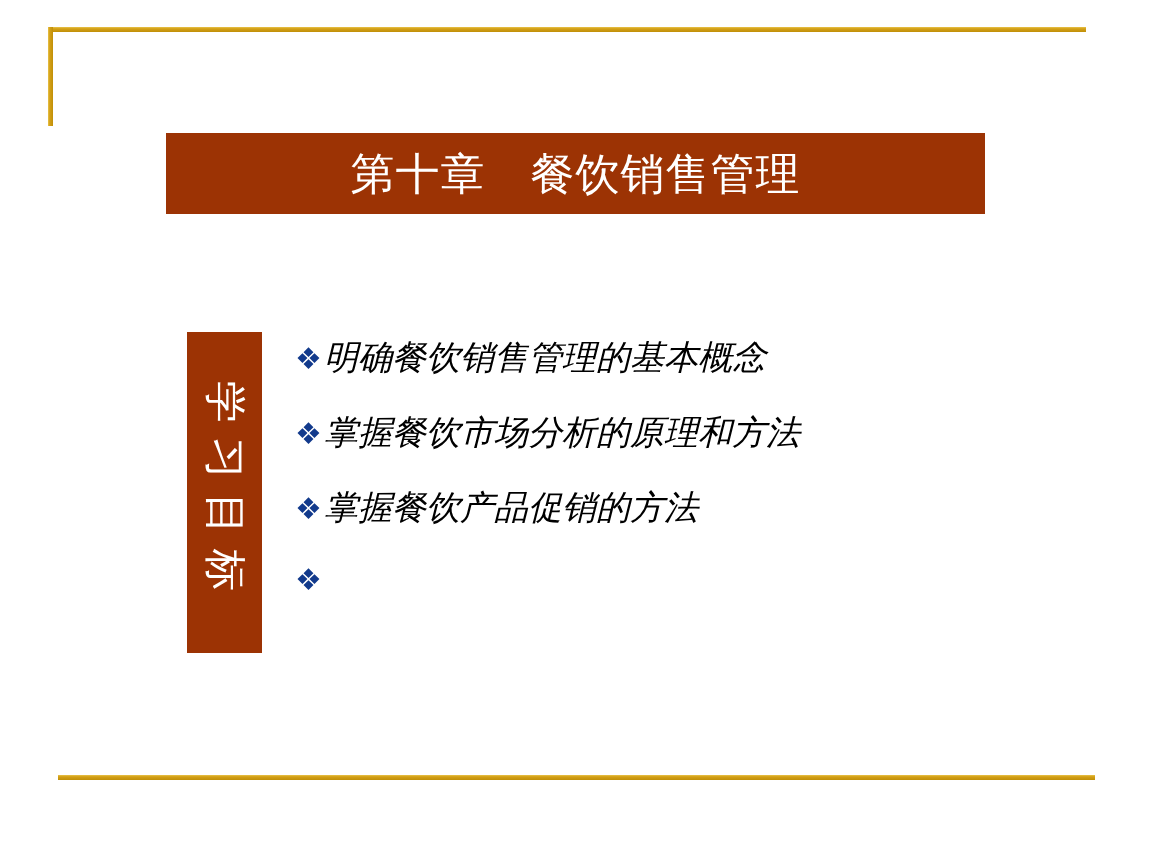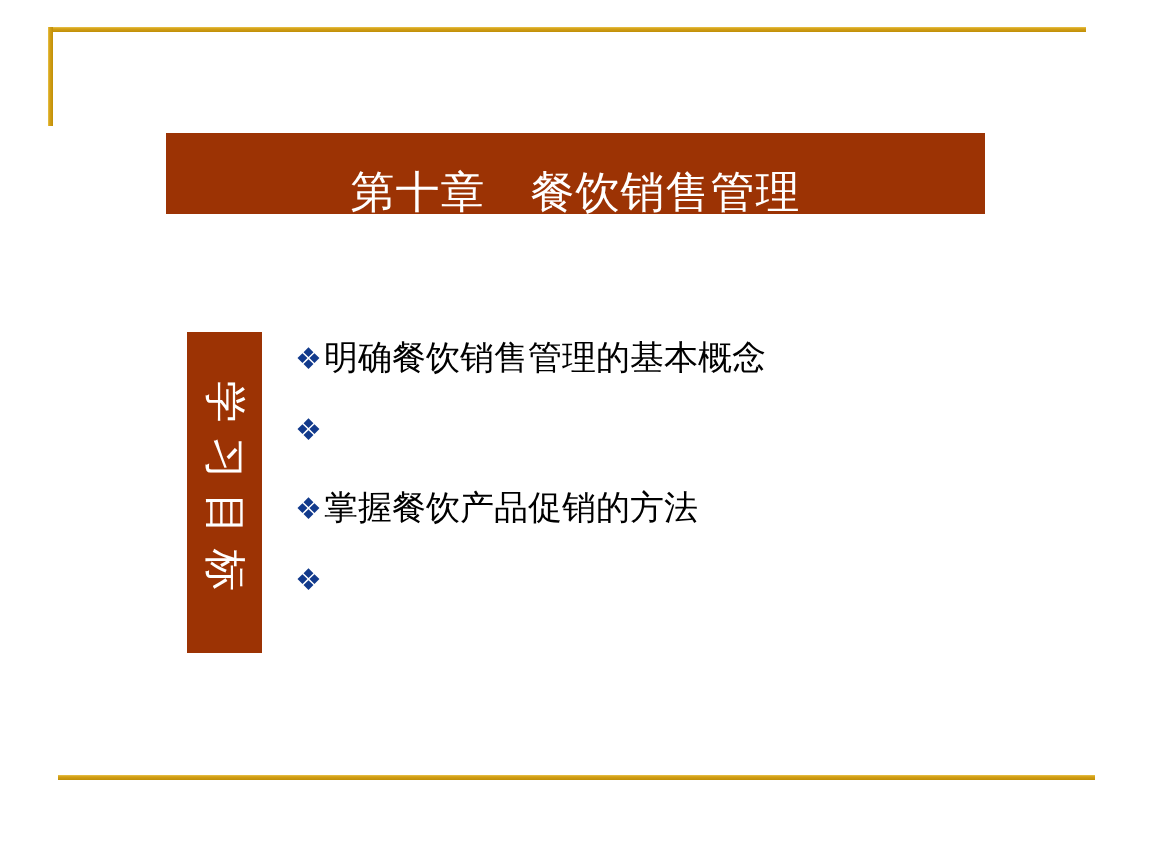--- a/index.html
+++ b/index.html
@@ -51,21 +51,21 @@
 
   
   #title-banner {
     position: absolute;
     left: 166px;
     top: 133px;
     width: 819px;
     height: 81px;
     background: #9c3304;
     display: flex;
-    align-items: flex-end;
+    align-items: center;
     justify-content: center;
   }
   #title-text {
     color: #ffffff;
     font-size: 44px;
     line-height: 1;
     letter-spacing: 1px;
     white-space: pre;
     font-family: "DejaVu Serif", "Liberation Serif", serif;
   }
@@ -123,20 +123,21 @@
     flex: 0 0 auto;
     margin-right: 2px;
     font-family: "DejaVu Sans", "Liberation Sans", sans-serif;
   }
   .bullet-text {
     color: #000000;
     font-size: 34px;
     line-height: 1;
     white-space: nowrap;
     font-family: "DejaVu Serif", "Liberation Serif", serif;
+    font-style: italic;
   }
 </style>
 </head>
 <body>
 
 <div id="slide">
 
   <div class="rule" id="rule-top"></div>
   <div class="rule-vert" id="rule-left"></div>
   <div class="rule" id="rule-bottom"></div>
@@ -151,20 +152,21 @@
       <span id="vertical-label-text">学习目标</span>
     </div>
 
     <ul id="bullet-list">
       <li class="bullet-row">
         <span class="bullet-marker">❖</span>
         <span class="bullet-text">明确餐饮销售管理的基本概念</span>
       </li>
       <li class="bullet-row">
         <span class="bullet-marker">❖</span>
+        <span class="bullet-text">掌握餐饮市场分析的原理和方法</span>
       </li>
       <li class="bullet-row">
         <span class="bullet-marker">❖</span>
         <span class="bullet-text">掌握餐饮产品促销的方法</span>
       </li>
       <li class="bullet-row">
         <span class="bullet-marker">❖</span>
       </li>
     </ul>
 

